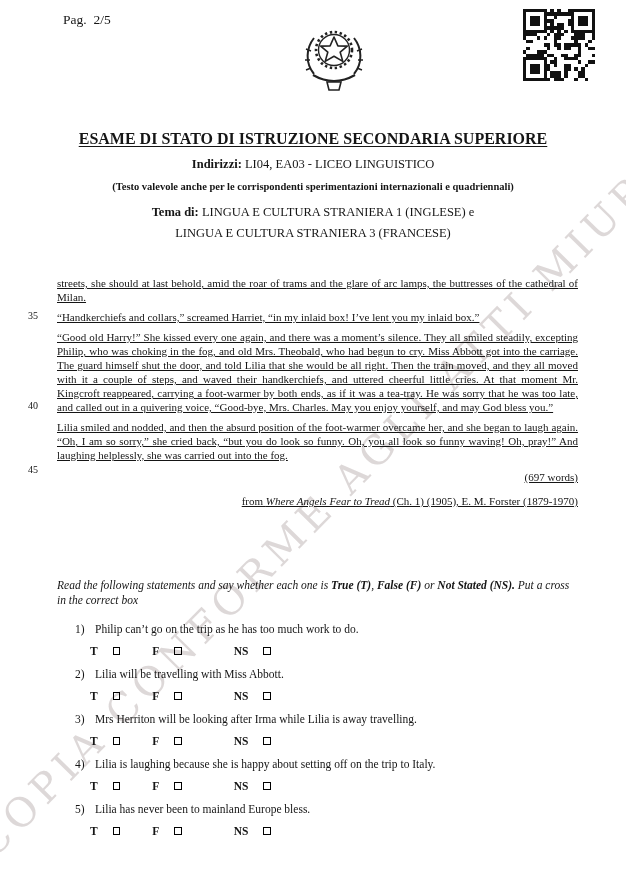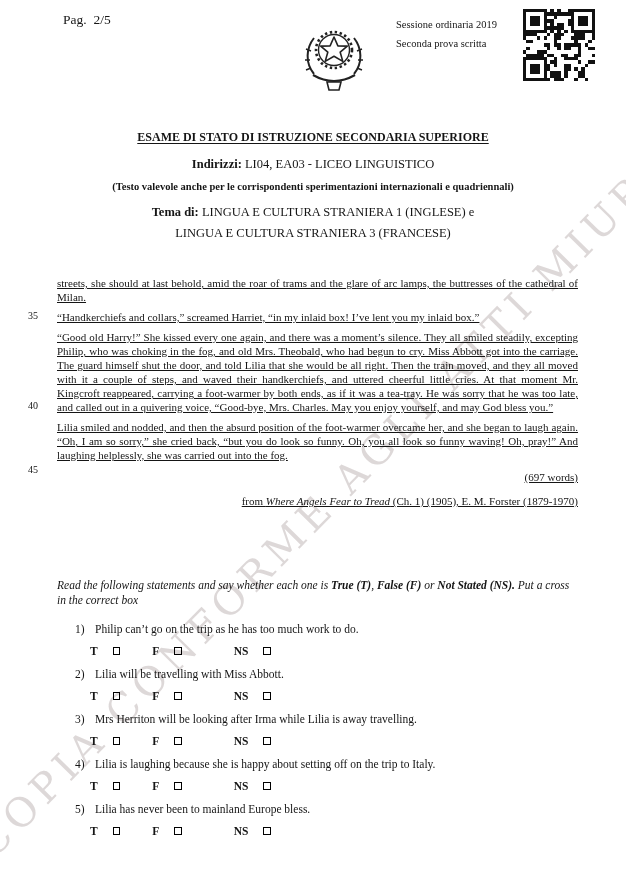--- a/index.html
+++ b/index.html
@@ -12,21 +12,21 @@
              color:rgba(173,162,162,0.42);white-space:nowrap;}
   .layer{position:absolute;inset:0;z-index:1;border-radius:15px;}
   
   .pag{position:absolute;left:63px;top:12px;font-size:13.5px;white-space:pre;}
   .session{position:absolute;left:396px;top:15px;font-size:10.5px;line-height:19px;}
   .emblem{position:absolute;left:299px;top:20px;}
   .qr{position:absolute;left:523px;top:9px;shape-rendering:crispEdges;}
   
   .ctr{position:absolute;left:0;width:626px;text-align:center;}
   .ministry{top:101px;font-size:20px;font-style:italic;font-family:"DejaVu Serif",serif;letter-spacing:0.5px;}
-  .examtitle{top:130px;font-size:12px;font-weight:bold;text-decoration:underline;text-underline-offset:2px;}
+  .examtitle{top:130px;font-size:16px;font-weight:bold;text-decoration:underline;text-underline-offset:2px;}
   .indirizzi{top:157px;font-size:12.5px;}
   .note{top:181px;font-size:10.5px;font-weight:bold;}
   .tema1{top:205px;font-size:12.5px;}
   .tema2{top:226px;font-size:12.5px;}
   
   .lnum{position:absolute;left:28px;font-size:10px;}
   .pbody{position:absolute;left:57px;top:276px;width:521px;font-size:11px;line-height:14px;text-align:justify;text-decoration:underline;}
   .pbody p{margin:0 0 6px 0;}
   .pbody p.lastpara{margin-bottom:0;}
   .wc{margin:8px 0 10px 0 !important;text-align:right;}
@@ -60,24 +60,20 @@
       <circle cx="35" cy="30" r="18" fill="none" stroke="#222" stroke-width="2.6" stroke-dasharray="2.4 2.6"></circle>
       <circle cx="35" cy="30" r="15.5" fill="none" stroke="#222" stroke-width="1.4"></circle>
       <polygon points="35,17 38.9,25.9 48.3,26.1 41.2,32.2 43.8,41.4 35,36.3 26.2,41.4 28.8,32.2 21.7,26.1 31.1,25.9" fill="#fff" stroke="#222" stroke-width="1.6" stroke-linejoin="round"></polygon>
       <path d="M15,54 C6,43 7,28 15,18" fill="none" stroke="#222" stroke-width="2"></path>
       <path d="M55,54 C64,43 63,28 55,18" fill="none" stroke="#222" stroke-width="2"></path>
       <path d="M14,55 Q35,67 56,55" fill="none" stroke="#222" stroke-width="2.2"></path>
       <path d="M12,48 l-5,2 M11,40 l-5,0 M12,31 l-5,-2 M58,48 l5,2 M59,40 l5,0 M58,31 l5,-2" stroke="#222" stroke-width="1.4"></path>
       <path d="M28,62 h14 l-2,8 h-10 z" fill="none" stroke="#222" stroke-width="1.6"></path>
     </svg>
 
-    <div class="session">
-      <div>Sessione ordinaria 2019</div>
-      <div>Seconda prova scritta</div>
-    </div>
 
     <svg class="qr" id="qr" width="72" height="72" viewBox="0 0 21 21">
         <rect x="0" y="0" width="1" height="1" fill="#111"></rect>
         <rect x="1" y="0" width="1" height="1" fill="#111"></rect>
         <rect x="2" y="0" width="1" height="1" fill="#111"></rect>
         <rect x="3" y="0" width="1" height="1" fill="#111"></rect>
         <rect x="4" y="0" width="1" height="1" fill="#111"></rect>
         <rect x="5" y="0" width="1" height="1" fill="#111"></rect>
         <rect x="6" y="0" width="1" height="1" fill="#111"></rect>
         <rect x="8" y="0" width="1" height="1" fill="#111"></rect>

